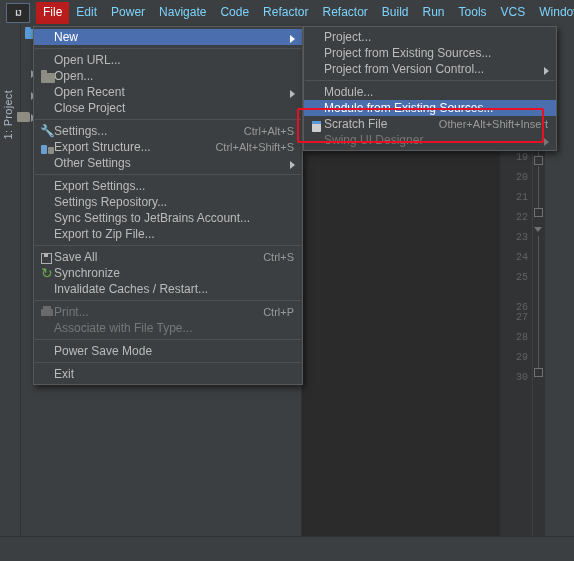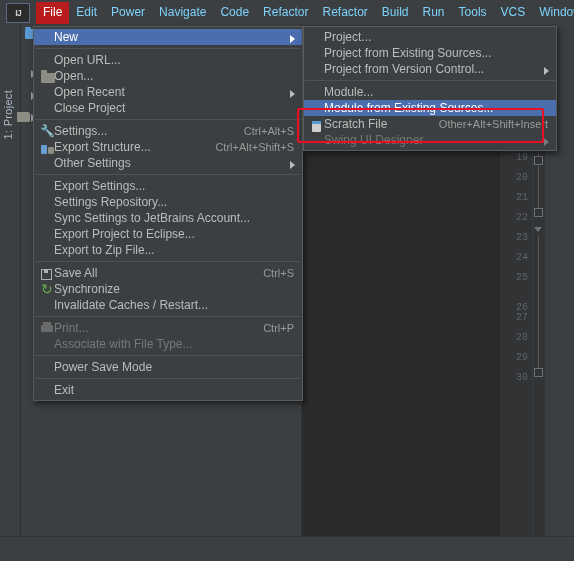--- a/index.html
+++ b/index.html
@@ -412,23 +412,20 @@
       <div class="mi">
         <span class="label">Export Settings...</span>
       </div>
       <div class="mi">
         <span class="label">Settings Repository...</span>
       </div>
       <div class="mi">
         <span class="label">Sync Settings to JetBrains Account...</span>
       </div>
       <div class="mi">
-        <span class="label">Export Project to Eclipse...</span>
-      </div>
-      <div class="mi">
         <span class="label">Export to Zip File...</span>
       </div>
       <div class="sep"></div>
       <div class="mi">
         <span class="ico ico-save"></span>
         <span class="label">Save All</span>
         <span class="accel">Ctrl+S</span>
       </div>
       <div class="mi">
         <span class="ico ico-sync"></span>

